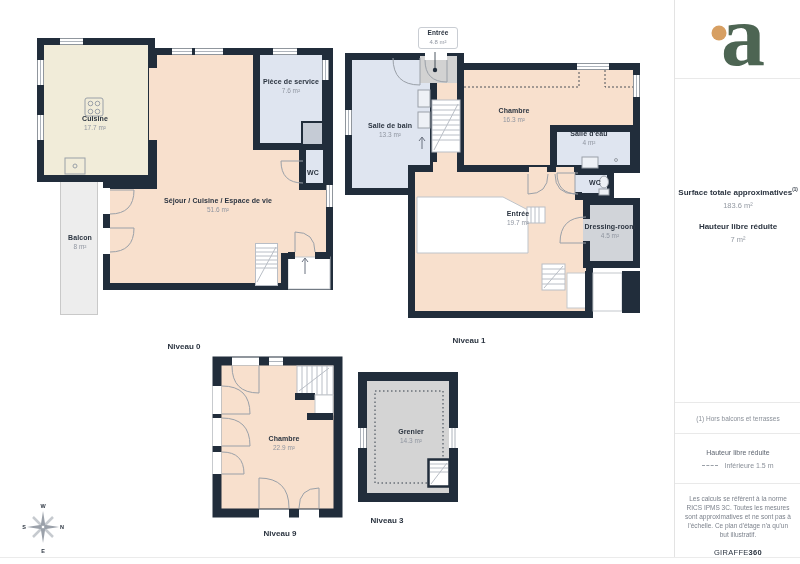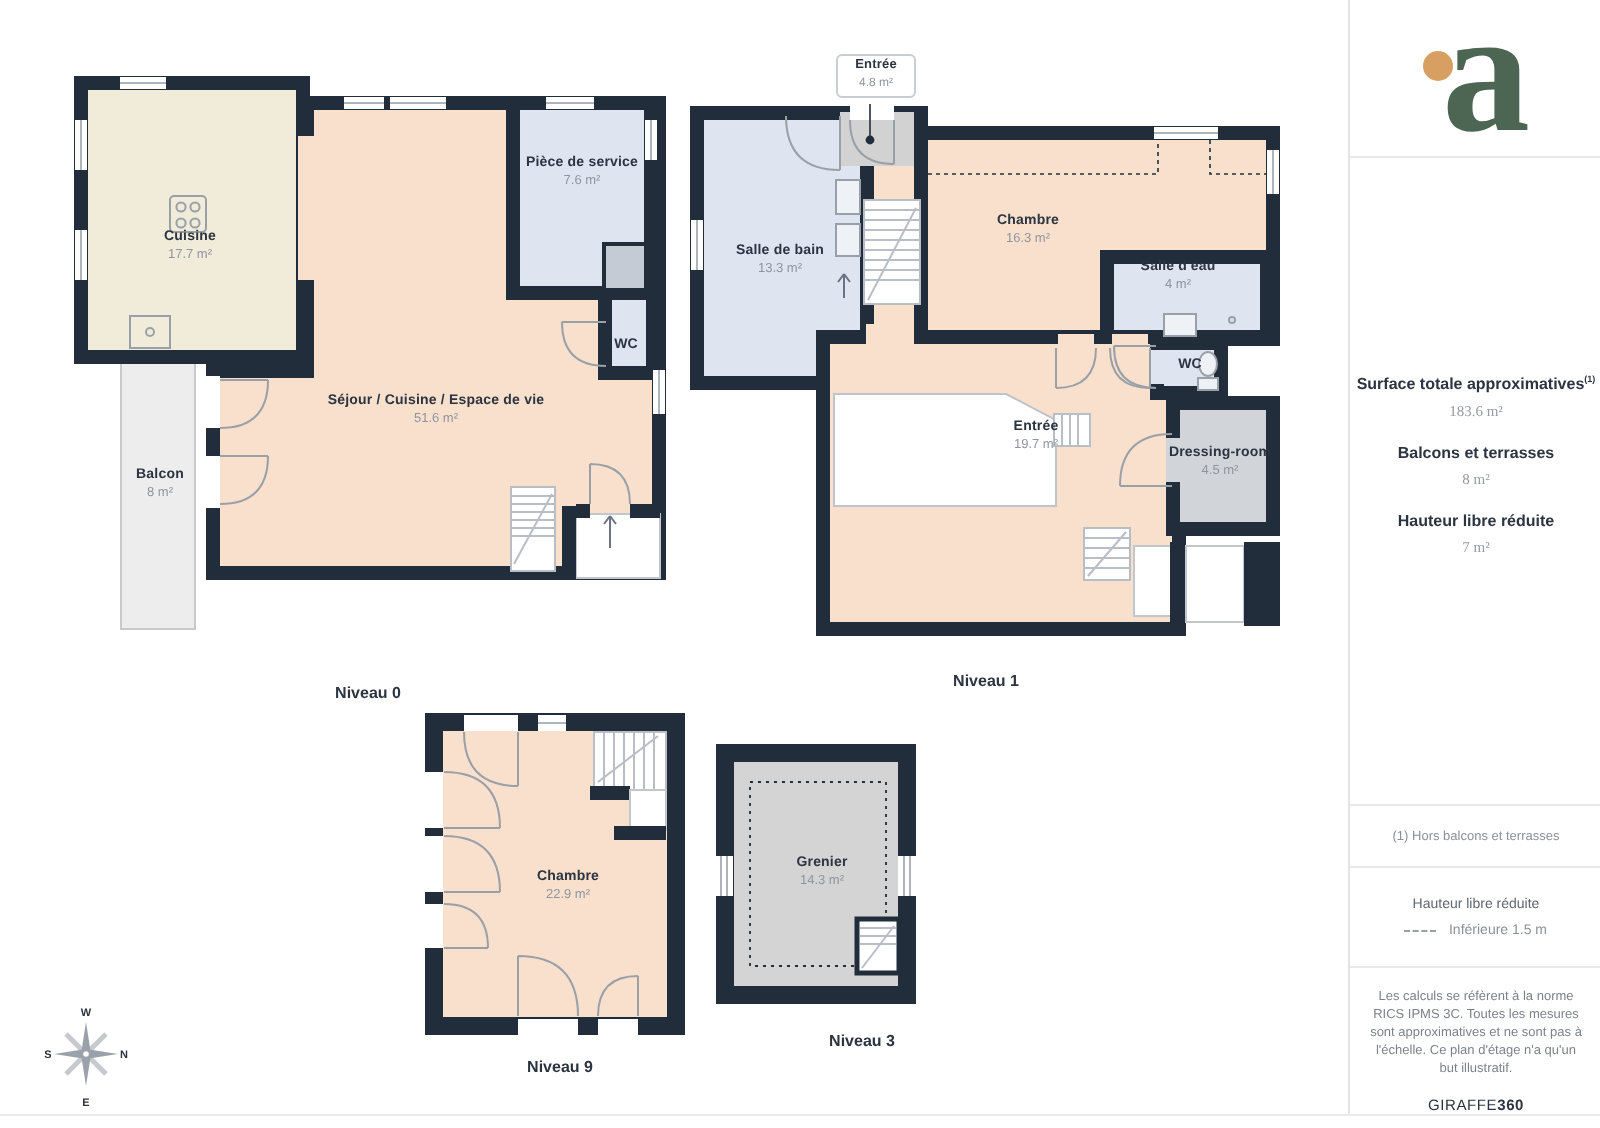--- a/index.html
+++ b/index.html
@@ -17,21 +17,21 @@
            border-radius:3px;text-align:center;padding:2px 0 3px;line-height:1;}
   .callout .rn{font-size:6.5px;}
   .callout .ra{font-size:6px;margin-top:2px;}
   
   #sidebar{position:absolute;left:674px;top:0;width:126px;height:557px;border-left:1px solid #e3e3e3;background:#fff;}
   .s-logo{position:relative;height:78px;border-bottom:1px solid #e9e9e9;}
   .s-logo svg{position:absolute;left:50%;top:7px;transform:translateX(-50%);}
   .s-stats{padding-top:108px;text-align:center;}
   .stat-label{font-size:8px;font-weight:700;color:#2b3440;margin-bottom:4px;}
   .stat-label sup{font-size:4.5px;}
-  .stat-value{font-size:7.5px;color:#949aa3;margin-bottom:12px;font-family:Liberation Serif, serif;}
+  .stat-value{font-size:7.5px;color:#949aa3;margin-bottom:12px;}
   .s-footnote{position:absolute;top:402px;left:0;right:0;height:31px;border-top:1px solid #e9e9e9;
               display:flex;align-items:center;justify-content:center;font-size:6.5px;color:#8a9099;}
   .s-legend{position:absolute;top:433px;left:0;right:0;height:50px;border-top:1px solid #e9e9e9;
             display:flex;flex-direction:column;align-items:center;justify-content:center;}
   .legend-title{font-size:7px;color:#5f6671;margin-bottom:6px;}
   .legend-row{display:flex;align-items:center;font-size:7px;color:#8a9099;}
   .legend-dash{width:16px;border-top:1px dashed #9aa0a8;margin-right:6px;}
   .s-disclaimer{position:absolute;top:483px;left:0;right:0;bottom:0;border-top:1px solid #e9e9e9;
                 padding:10px 9px 0;box-sizing:border-box;text-align:center;}
   .disclaimer-text{font-size:6.5px;line-height:9px;color:#7c828c;}
@@ -301,33 +301,33 @@
     <div class="rn">WC</div>
   </div>
   <div class="room-label" style="left:518px;top:210px;">
     <div class="rn">Entrée</div>
     <div class="ra">19.7 m²</div>
   </div>
   <div class="room-label" style="left:610px;top:223px;">
     <div class="rn">Dressing-room</div>
     <div class="ra">4.5 m²</div>
   </div>
-  <div class="caption" style="left:493px;top:336px;">Niveau 1</div>
+  <div class="caption" style="left:469px;top:336px;">Niveau 1</div>
 
   <div class="room-label" style="left:284px;top:435px;">
     <div class="rn">Chambre</div>
     <div class="ra">22.9 m²</div>
   </div>
   <div class="caption" style="left:280px;top:529px;">Niveau 9</div>
 
   <div class="room-label" style="left:411px;top:428px;">
     <div class="rn">Grenier</div>
     <div class="ra">14.3 m²</div>
   </div>
-  <div class="caption" style="left:431px;top:516px;">Niveau 3</div>
+  <div class="caption" style="left:387px;top:516px;">Niveau 3</div>
 
   <div class="compass">
     <svg width="54" height="60" viewBox="0 0 54 60">
       <path d="M17,19 L37,39 M37,19 L17,39" stroke="#c6cacf" stroke-width="2.5"></path>
       <polygon points="27,13 29.5,29 27,45 24.5,29" fill="#9ba1aa"></polygon>
       <polygon points="11,29 27,31.5 43,29 27,26.5" fill="#9ba1aa"></polygon>
       <circle cx="27" cy="29" r="1.8" fill="#ffffff" stroke="#9ba1aa" stroke-width="0.8"></circle>
       <text x="27" y="10" text-anchor="middle" font-size="5.5" font-weight="bold" fill="#2b3440">W</text>
       <text x="46" y="31" text-anchor="middle" font-size="5.5" font-weight="bold" fill="#2b3440">N</text>
       <text x="27" y="55" text-anchor="middle" font-size="5.5" font-weight="bold" fill="#2b3440">E</text>
@@ -339,24 +339,20 @@
     <div class="s-logo">
       <svg width="60" height="66" viewBox="0 0 60 66">
         <circle cx="11" cy="26" r="7.5" fill="#d79f62"></circle>
         <text x="13" y="58" font-family="Liberation Serif, serif" font-size="88" font-weight="bold" fill="#4d6553">a</text>
       </svg>
     </div>
     <div class="s-stats">
       <div class="stat">
         <div class="stat-label"><span>Surface totale approximatives</span><sup>(1)</sup></div>
         <div class="stat-value">183.6 m²</div>
-      </div>
-      <div class="stat">
-        <div class="stat-label">Balcons et terrasses</div>
-        <div class="stat-value">8 m²</div>
       </div>
       <div class="stat">
         <div class="stat-label">Hauteur libre réduite</div>
         <div class="stat-value">7 m²</div>
       </div>
     </div>
     <div class="s-footnote">(1) Hors balcons et terrasses</div>
     <div class="s-legend">
       <div class="legend-title">Hauteur libre réduite</div>
       <div class="legend-row">

